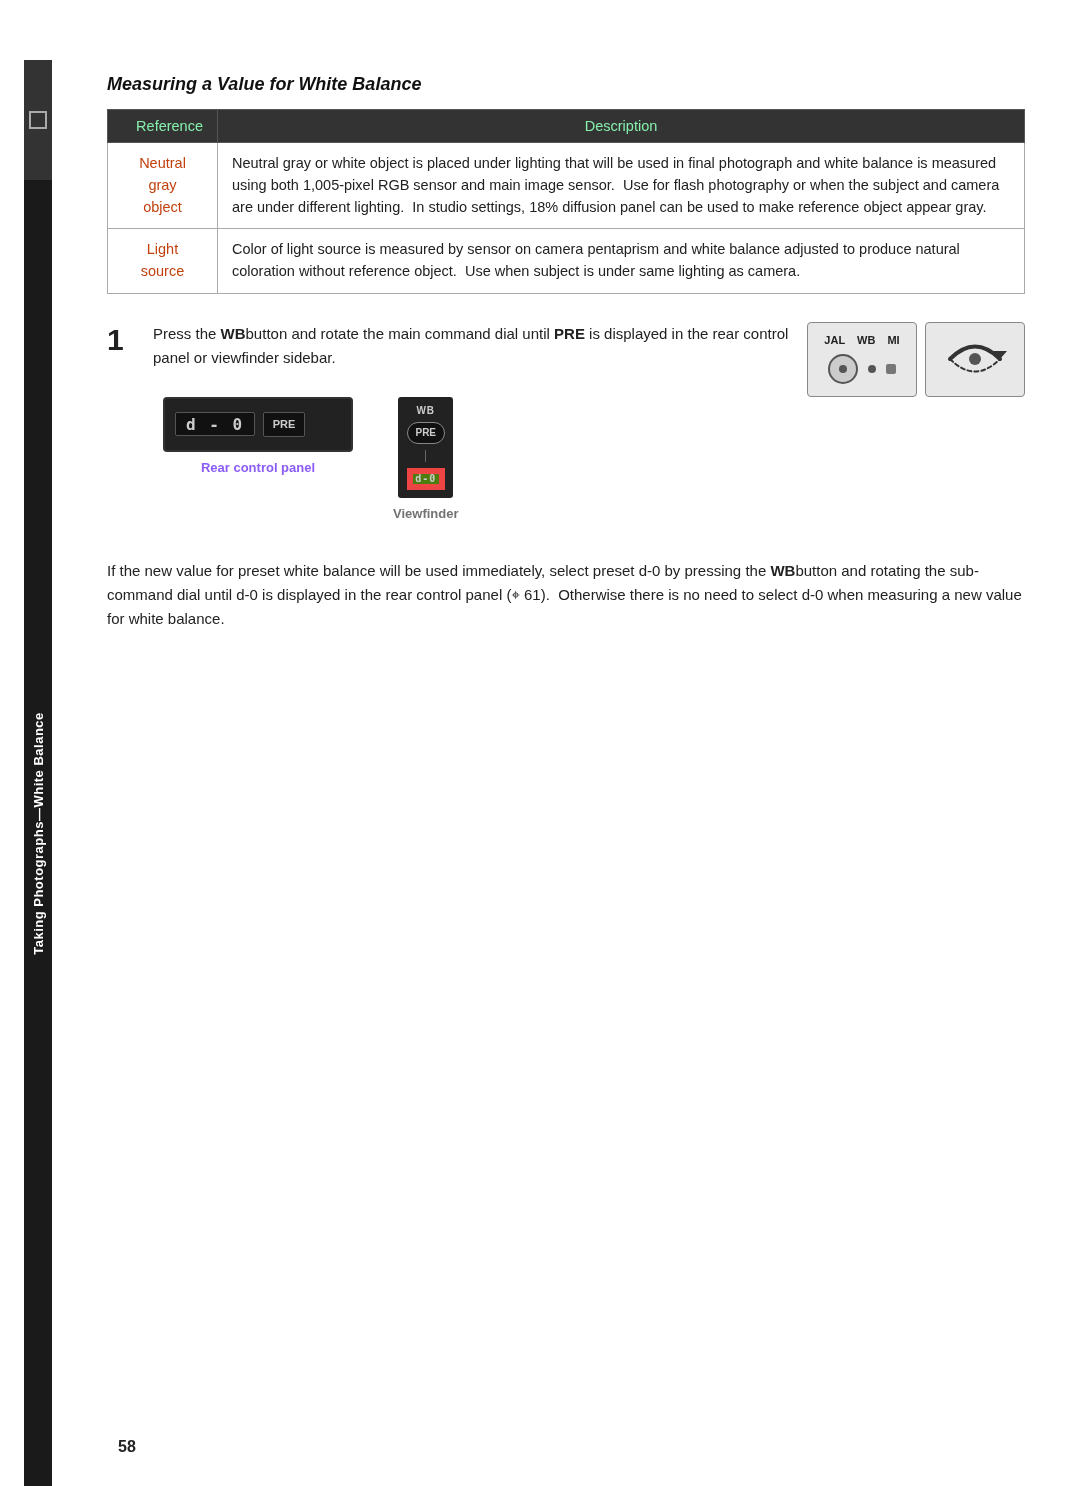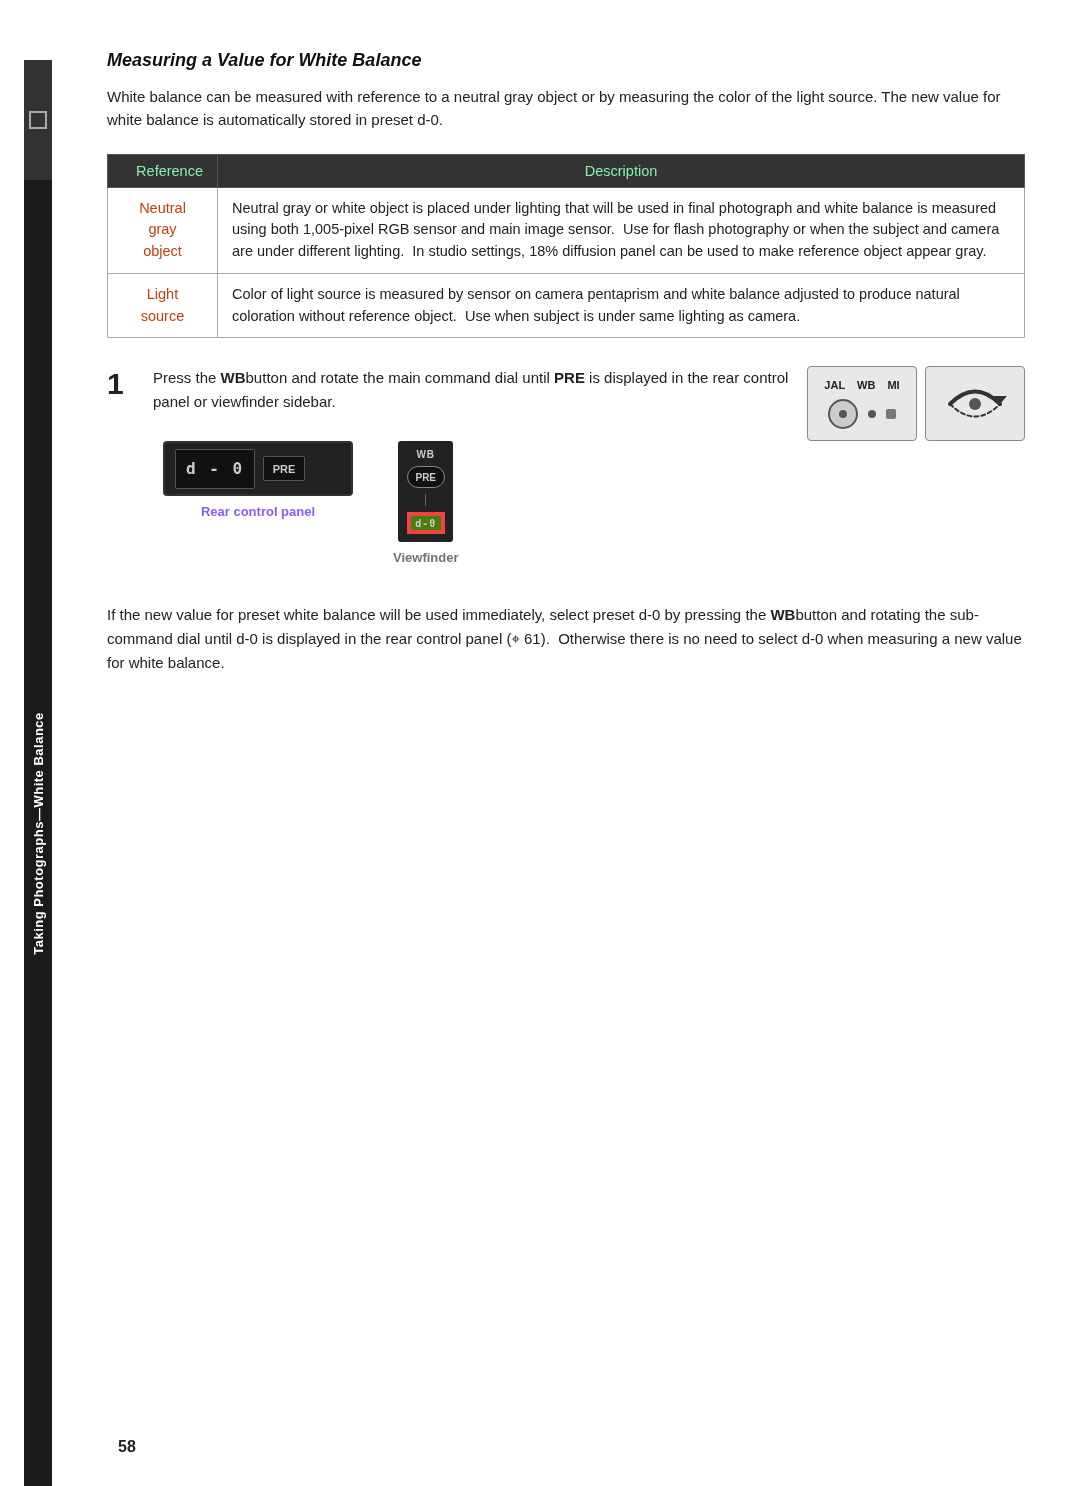--- a/index.html
+++ b/index.html
@@ -62,21 +62,21 @@
       letter-spacing: 0.5px;
     }
 
     
     .main-content {
       position: absolute;
       left: 52px;
       top: 0;
       right: 0;
       bottom: 0;
-      padding: 50px 55px 50px 55px;
+      padding: 74px 55px 50px 55px;
     }
 
     
     .section-title {
       font-size: 18px;
       font-weight: bold;
       font-style: italic;
       margin-bottom: 14px;
       color: #111;
     }
@@ -208,21 +208,21 @@
       border-radius: 4px;
       background: #222;
       display: flex;
       align-items: center;
       padding: 0 10px;
       gap: 8px;
     }
 
     .panel-display {
       width: 80px;
-      height: 40px;
+      height: 24px;
       background: #111;
       border: 1px solid #555;
       border-radius: 2px;
       display: flex;
       align-items: center;
       justify-content: center;
       color: #ccc;
       font-size: 16px;
       font-family: monospace;
       font-weight: bold;
@@ -279,21 +279,21 @@
       justify-content: center;
       color: #ccc;
       font-size: 10px;
       font-weight: bold;
     }
 
     .vf-bottom-display {
       width: 38px;
       height: 22px;
       background: #4d7c0f;
-      border: 4px solid #ef4444;
+      border: 6px solid #ef4444;
       display: flex;
       align-items: center;
       justify-content: center;
       color: #ccc;
       font-size: 10px;
       font-family: monospace;
       font-weight: bold;
       letter-spacing: 1px;
     }
 
@@ -346,21 +346,20 @@
   </div>
   <div class="sidebar-rotated-text">
     <span>Taking Photographs—White Balance</span>
   </div>
 </div>
 
 <div class="main-content">
 
   <div class="section-title">Measuring a Value for White Balance</div>
 
-  <div class="intro-text">White balance can be measured with reference to a neutral gray object or by measuring the color of the light source.  The new value for white balance is automatically stored in preset d-0.</div>
 
   <table class="ref-table">
     <thead>
       <tr>
         <th>Reference</th>
         <th>Description</th>
       </tr>
     </thead>
     <tbody>
       <tr>

